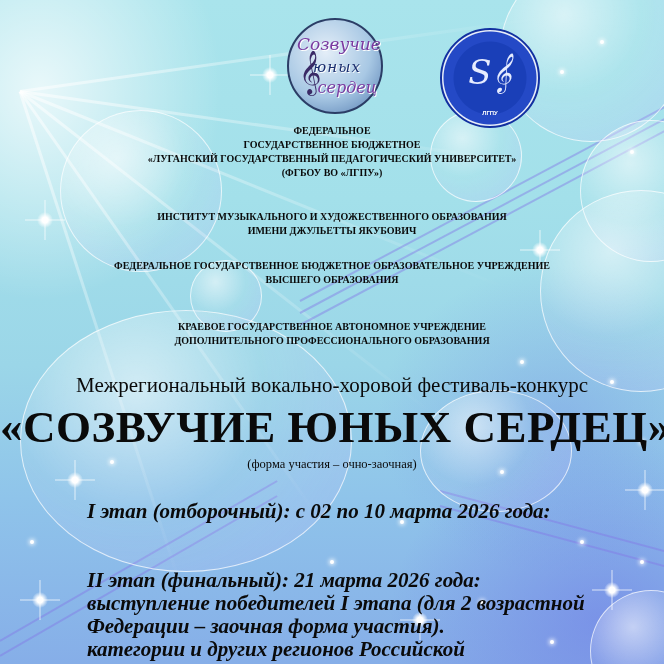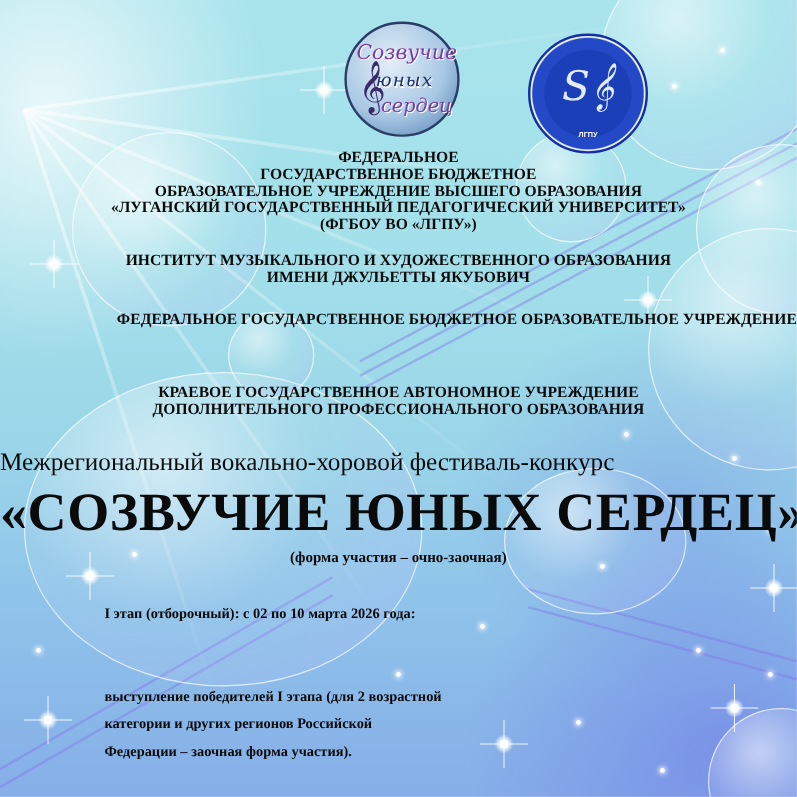--- a/index.html
+++ b/index.html
@@ -90,41 +90,41 @@
     .logo-inst .glyph {
       position: absolute; left: 20px; top: 22px; width: 56px; text-align: center;
       color: #e6ecff; font-size: 34px; font-style: italic;
       font-family: "DejaVu Serif", serif;
     }
     .logo-inst .abbr {
       position: absolute; left: 0; bottom: 10px; width: 100%; text-align: center;
       color: #fff; font-size: 6px; font-weight: bold; font-family: "Liberation Sans", sans-serif;
     }
 
-    .org-block { position: absolute; left: 0; width: 664px; text-align: center; font-weight: bold; font-size: 13px; line-height: 14px; }
+    .org-block { position: absolute; left: 0; width: 664px; text-align: center; font-weight: bold; font-size: 10px; line-height: 14px; }
     .org-block div { white-space: nowrap; }
     #org1 { top: 124px; }
     #org2 { top: 210px; }
-    #org3 { top: 259px; text-align: right; }
+    #org3 { top: 259px; }
     #org4 { top: 320px; }
 
     .festival-sub {
-      position: absolute; left: 0; top: 373px; width: 664px; text-align: left;
+      position: absolute; left: 0; top: 373px; width: 664px; text-align: center;
       font-size: 21px; line-height: 24px; white-space: nowrap;
     }
     .festival-title {
       position: absolute; left: 0; top: 401px; width: 664px; text-align: center;
       font-size: 45px; line-height: 52px; font-weight: bold; white-space: nowrap;
       letter-spacing: 0.5px;
     }
     .festival-form {
       position: absolute; left: 0; top: 456px; width: 664px; text-align: center;
-      font-size: 12.5px; line-height: 16px; font-weight: bold;
-    }
-    .stage { position: absolute; left: 87px; font-weight: bold; font-size: 12px; line-height: 23px; white-space: nowrap; }
+      font-size: 12.5px; line-height: 16px; font-weight: normal;
+    }
+    .stage { position: absolute; left: 87px; font-weight: bold; font-size: 21px; line-height: 23px; white-space: nowrap; font-style: italic; }
     #stage1 { top: 500px; }
     #stage2 { top: 569px; }
   </style>
 </head>
 <body>
 
 <div class="bg-layer">
   <div class="ray" style="transform:rotate(-8deg)"></div>
   <div class="ray" style="transform:rotate(8deg)"></div>
   <div class="ray" style="transform:rotate(22deg)"></div>
@@ -185,40 +185,41 @@
   </div>
   <div class="logo logo-inst">
     <div class="glyph">S𝄞</div>
     <div class="abbr">ЛГПУ</div>
   </div>
 </div>
 
 <div class="org-block" id="org1">
   <div>ФЕДЕРАЛЬНОЕ</div>
   <div>ГОСУДАРСТВЕННОЕ БЮДЖЕТНОЕ</div>
-  <div>ОБРАЗОВАТЕЛЬНОЕ УЧРЕЖДЕНИЕ ВЫСШЕГО ОБРАЗОВАНИЯ</div>
   <div>«ЛУГАНСКИЙ ГОСУДАРСТВЕННЫЙ ПЕДАГОГИЧЕСКИЙ УНИВЕРСИТЕТ»</div>
   <div>(ФГБОУ ВО «ЛГПУ»)</div>
 </div>
 <div class="org-block" id="org2">
   <div>ИНСТИТУТ МУЗЫКАЛЬНОГО И ХУДОЖЕСТВЕННОГО ОБРАЗОВАНИЯ</div>
   <div>ИМЕНИ ДЖУЛЬЕТТЫ ЯКУБОВИЧ</div>
 </div>
 <div class="org-block" id="org3">
   <div>ФЕДЕРАЛЬНОЕ ГОСУДАРСТВЕННОЕ БЮДЖЕТНОЕ ОБРАЗОВАТЕЛЬНОЕ УЧРЕЖДЕНИЕ</div>
+  <div>ВЫСШЕГО ОБРАЗОВАНИЯ</div>
 </div>
 <div class="org-block" id="org4">
   <div>КРАЕВОЕ ГОСУДАРСТВЕННОЕ АВТОНОМНОЕ УЧРЕЖДЕНИЕ</div>
   <div>ДОПОЛНИТЕЛЬНОГО ПРОФЕССИОНАЛЬНОГО ОБРАЗОВАНИЯ</div>
 </div>
 
 <div class="festival-sub">Межрегиональный вокально-хоровой фестиваль-конкурс</div>
 <div class="festival-title">«СОЗВУЧИЕ ЮНЫХ СЕРДЕЦ»</div>
 <div class="festival-form">(форма участия – очно-заочная)</div>
 
 <div class="stage" id="stage1">
   <div>I этап (отборочный): с 02 по 10 марта 2026 года:</div>
 </div>
 <div class="stage" id="stage2">
+  <div>II этап (финальный): 21 марта 2026 года:</div>
   <div>выступление победителей I этапа (для 2 возрастной</div>
+  <div>Федерации – заочная форма участия).</div>
   <div>категории и других регионов Российской</div>
-  <div>Федерации – заочная форма участия).</div>
 </div>
 
 </body></html>

